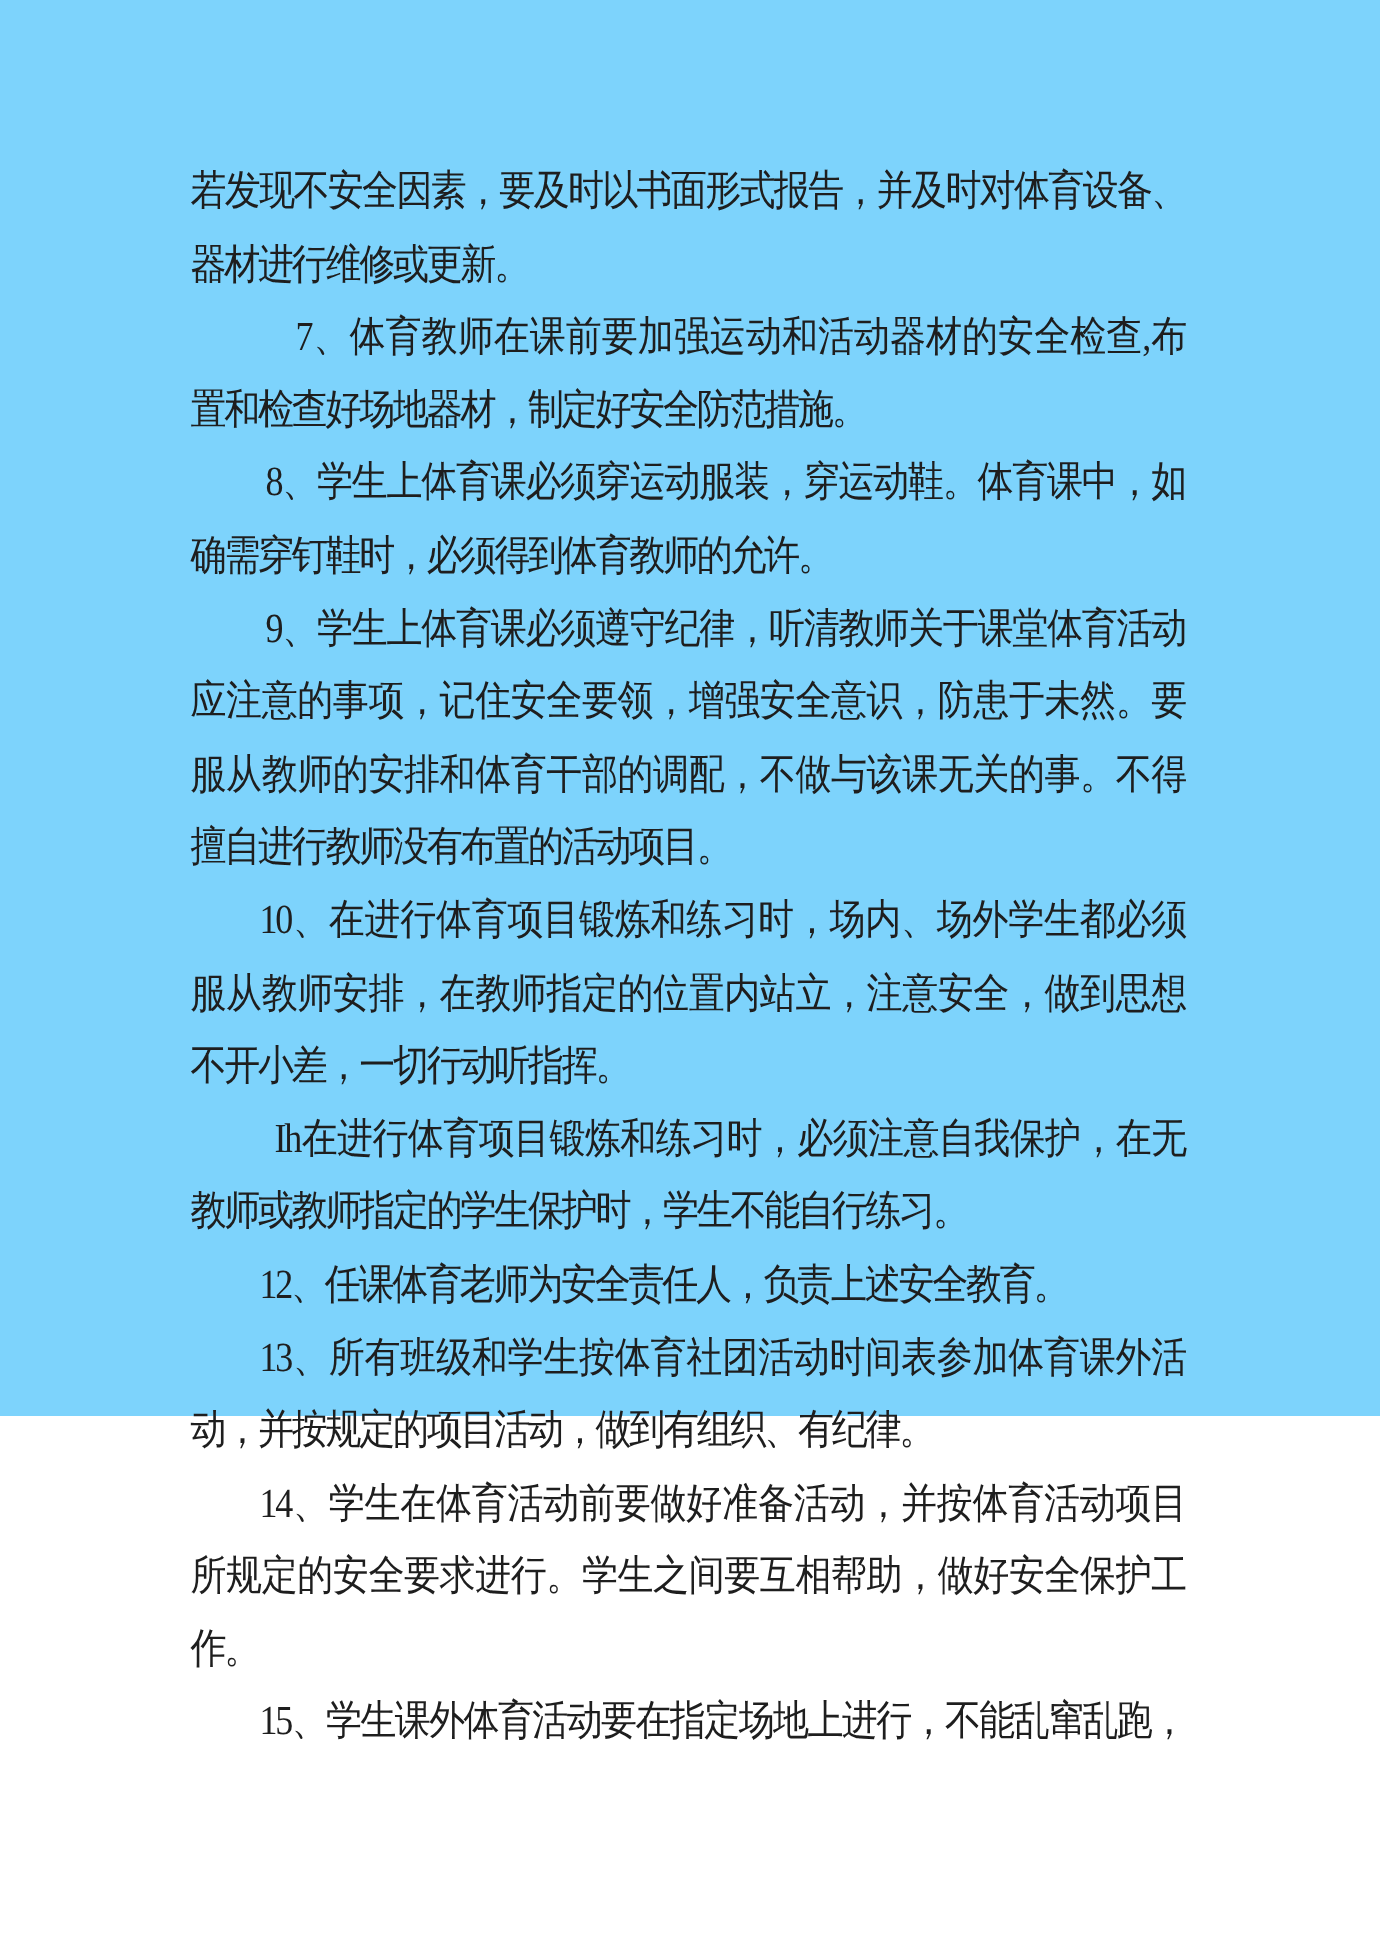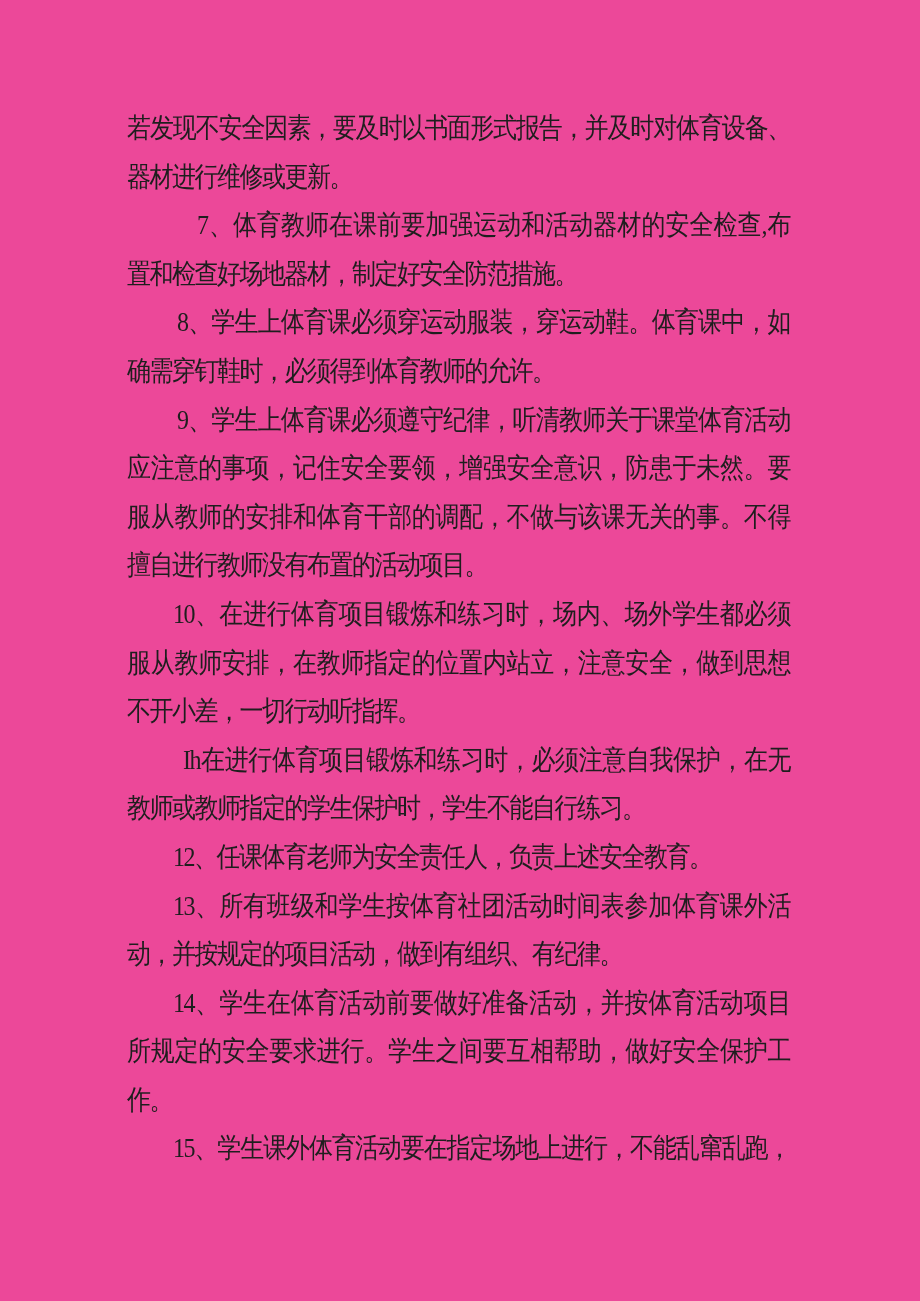--- a/index.html
+++ b/index.html
@@ -6,22 +6,22 @@
     margin: 0;
     padding: 0;
     background: #ffffff;
     width: 920px;
     height: 1301px;
     overflow: hidden;
   }
   .page {
     position: relative;
     width: 920px;
-    height: 1301px;
-    background: #ec4899;
+    height: 944px;
+    background: #7dd3fc;
   }
   .text-block {
     position: absolute;
     top: 104px;
     left: 127px;
     width: 663px;
   }
   .line {
     box-sizing: border-box;
     width: 663px;

